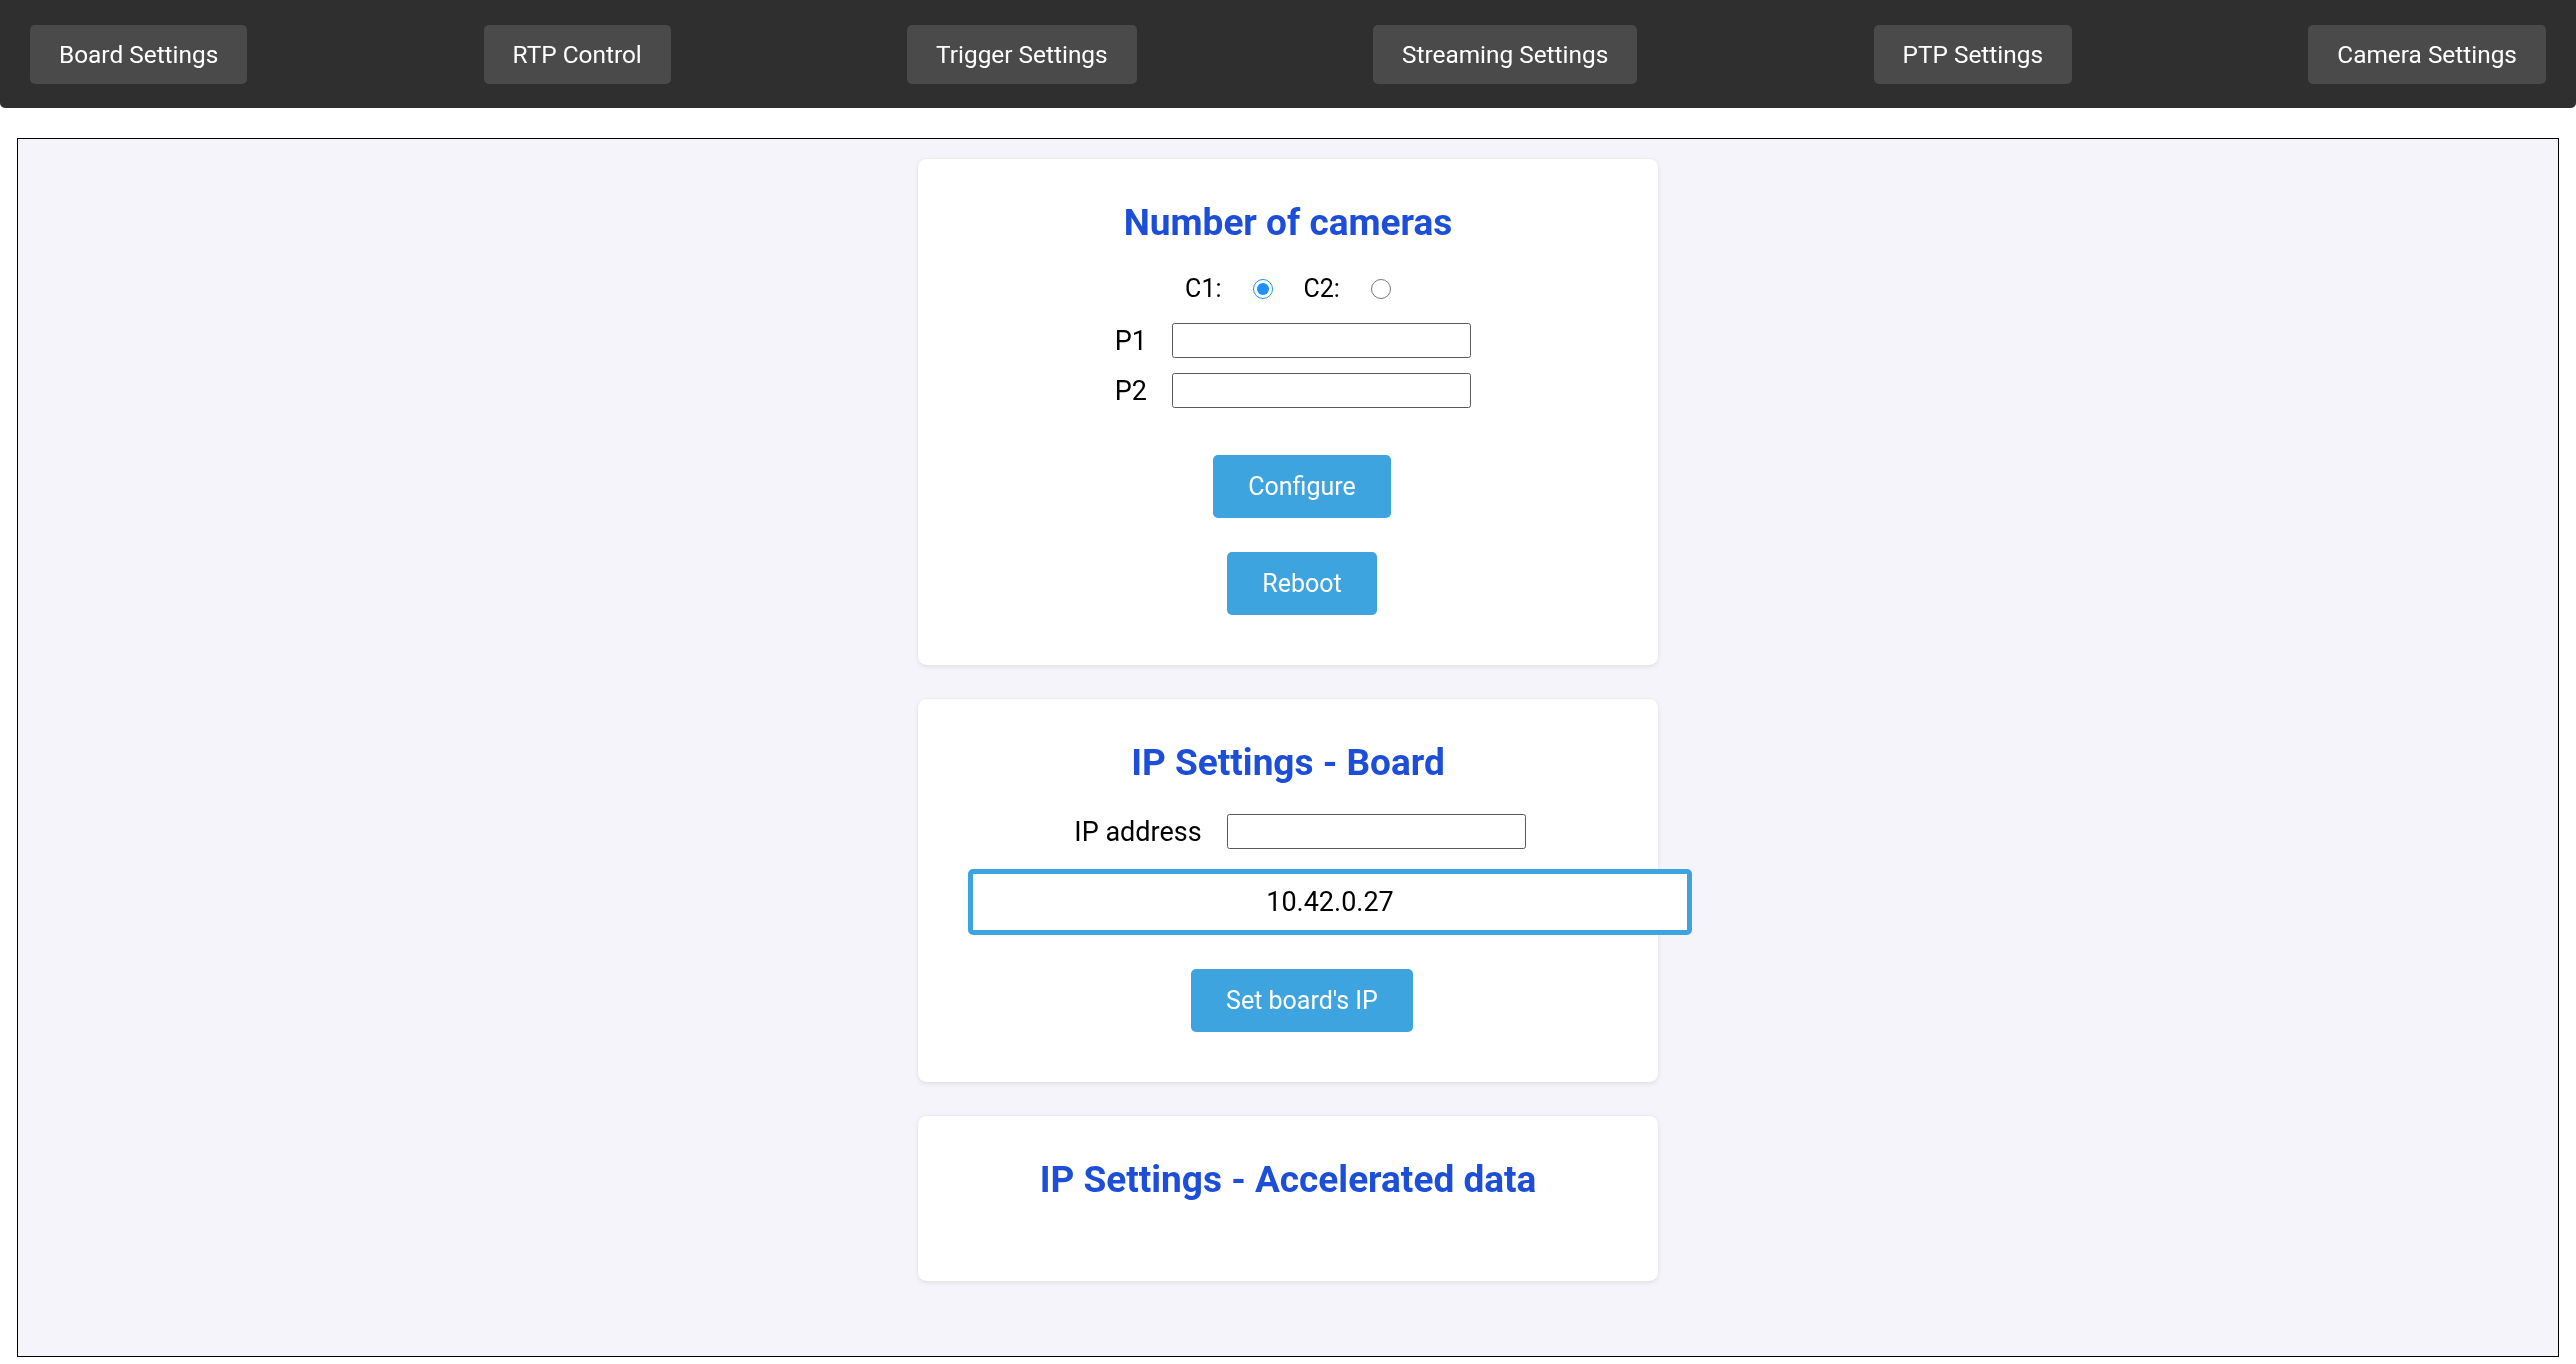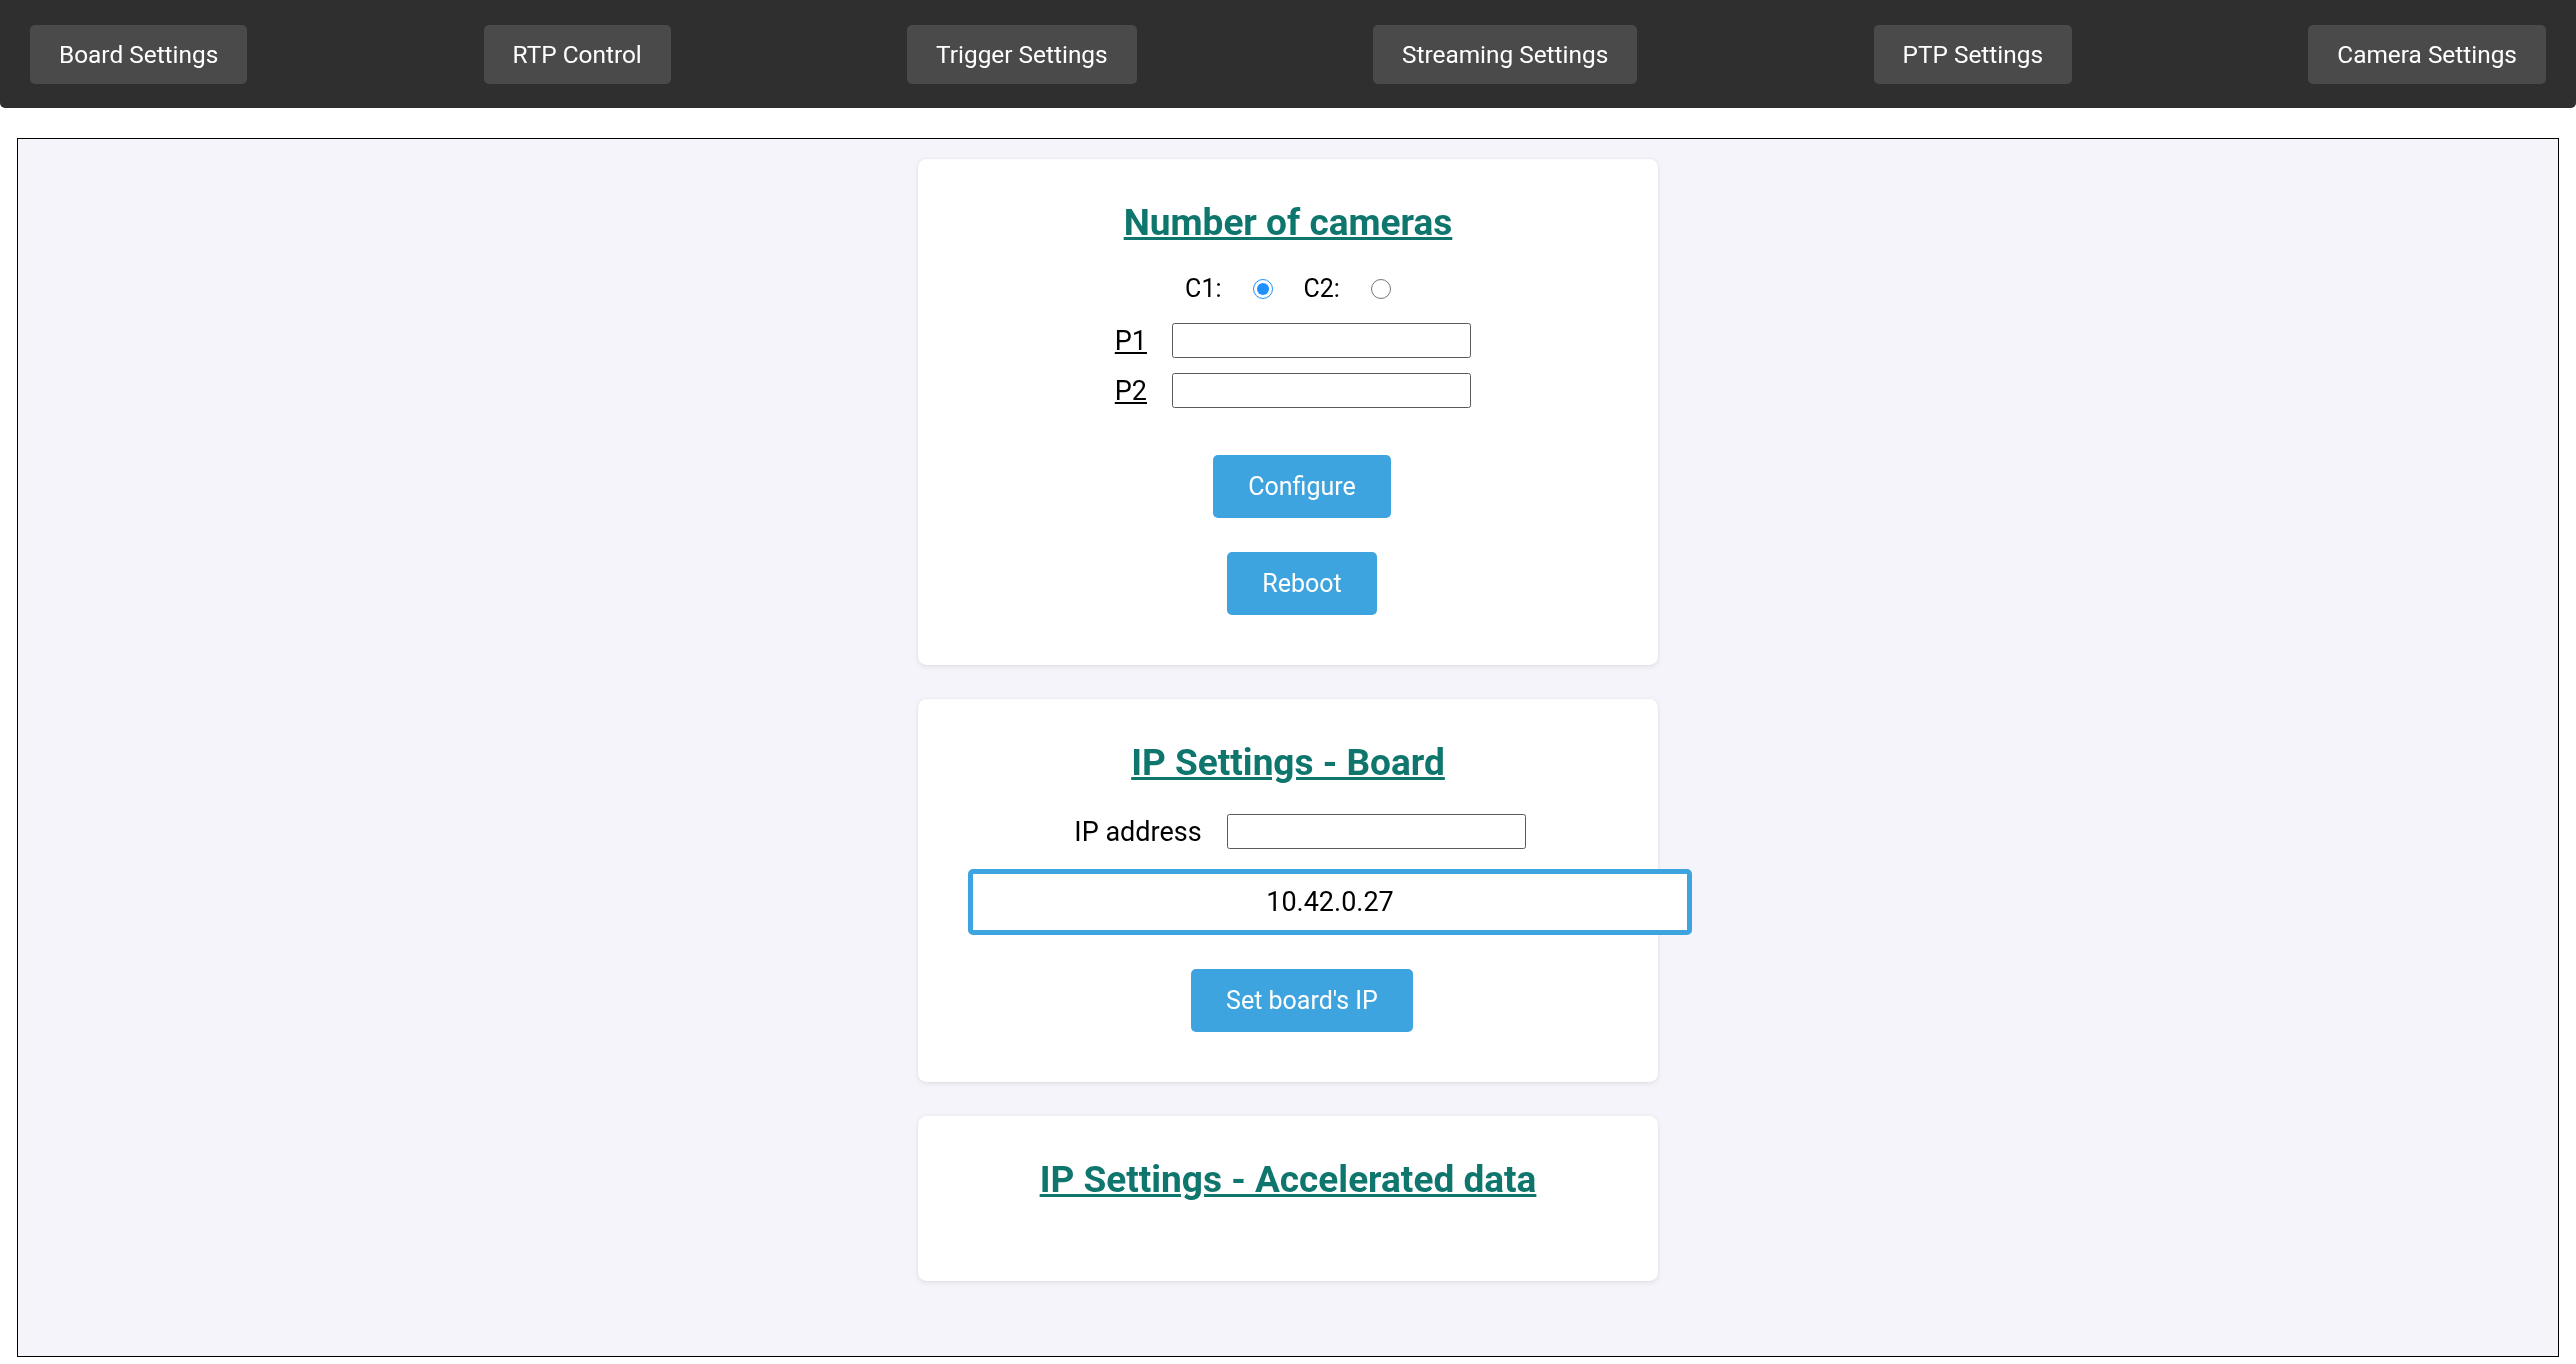--- a/index.html
+++ b/index.html
@@ -68,22 +68,21 @@
       box-shadow: 0 1.7px 5px rgba(0,0,0,0.08), 0 0 0 0.8px rgba(0,0,0,0.02);
       width: 740px;
       padding: 42px 50px 50px 50px;
       margin-bottom: 34px;
       text-align: center;
     }
     .card h2 {
       font-size: 37px;
       font-weight: 700;
       margin-bottom: 30px;
-      color: #0f766e;
-      text-decoration: underline;
+      color: #1d4ed8;
     }
     .radio-row {
       display: flex;
       align-items: center;
       justify-content: center;
       gap: 31px;
       margin-bottom: 20px;
       font-size: 25px;
     }
     .radio-row input[type="radio"] {
@@ -95,21 +94,20 @@
     .radio-row label {
       font-size: 25px;
       font-weight: 400;
     }
     .field-row {
       display: flex;
       align-items: center;
       justify-content: center;
       gap: 25px;
       margin: 15px 0;
-      text-decoration: underline;
     }
     .field-row label {
       font-size: 27px;
       min-width: 42px;
       text-align: right;
     }
     .text-input {
       width: 299px;
       height: 35px;
       border: 0.8px solid #5a5a5a;

